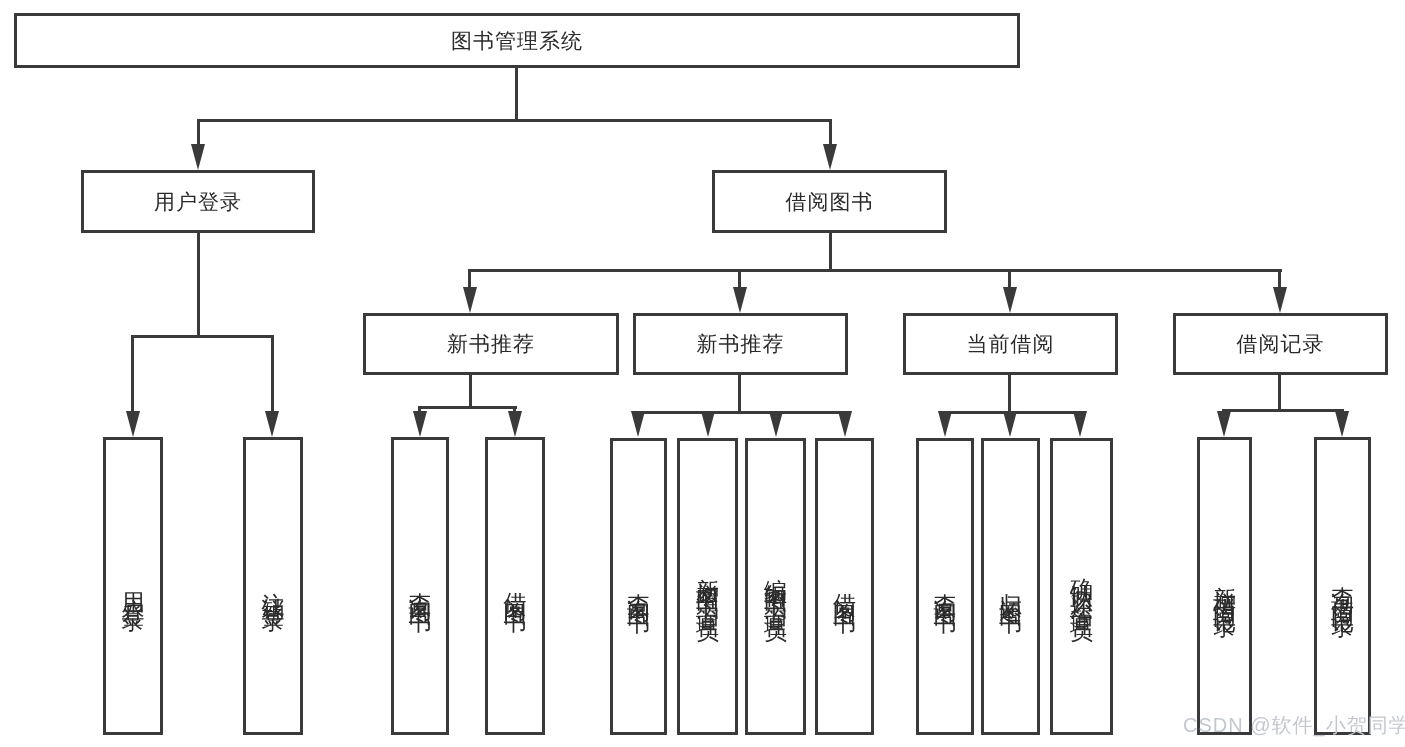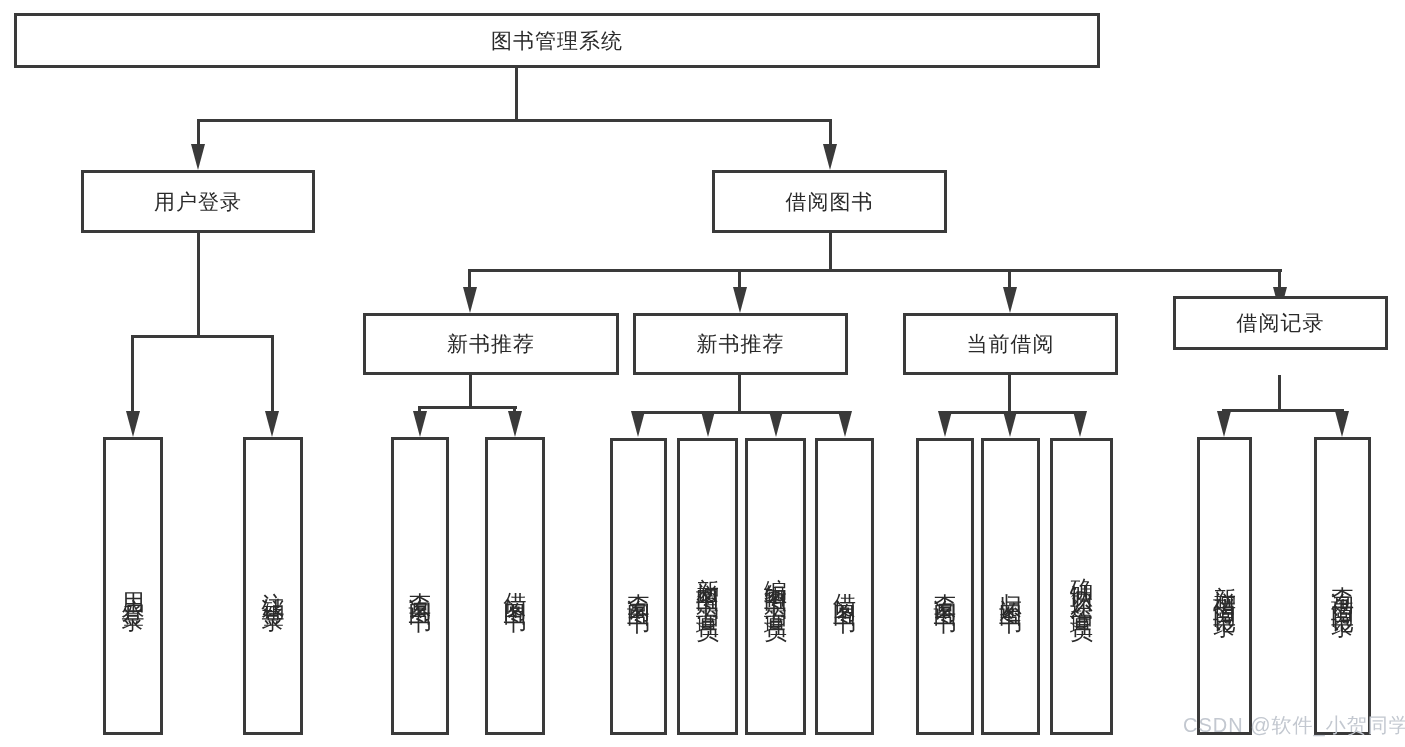--- a/index.html
+++ b/index.html
@@ -43,21 +43,21 @@
     color:#c3c8d0;
     letter-spacing:1px;
     white-space:nowrap;
   }
 </style>
 </head>
 <body>
 
 <div id="canvas">
 
-  <div class="box hbox" style="left:14px; top:13px; width:1086px; height:55px;align-items:center;">
+  <div class="box hbox" style="left:14px; top:13px; width:1006px; height:55px;align-items:center;">
     <span>图书管理系统</span>
   </div>
 
   <div class="line" style="left:515px; top:66px; width:3px; height:56px;"></div>
   <div class="line" style="left:197px; top:119px; width:634px; height:3px;"></div>
   <div class="line" style="left:197px; top:119px; width:3px; height:28px;"></div>
   <div class="arrow" style="left:191px; top:144px;"></div>
   <div class="line" style="left:829px; top:119px; width:3px; height:28px;"></div>
   <div class="arrow" style="left:823px; top:144px;"></div>
 
@@ -88,21 +88,21 @@
 
   <div class="box hbox" style="left:363px; top:313px; width:256px; height:62px;">
     <span>新书推荐</span>
   </div>
   <div class="box hbox" style="left:633px; top:313px; width:215px; height:62px;">
     <span>新书推荐</span>
   </div>
   <div class="box hbox" style="left:903px; top:313px; width:215px; height:62px;">
     <span>当前借阅</span>
   </div>
-  <div class="box hbox" style="left:1173px; top:296px; width:215px; height:54px;">
+  <div class="box hbox" style="left:1173px; top:313px; width:215px; height:62px;">
     <span>借阅记录</span>
   </div>
 
   <div class="line" style="left:469px; top:375px; width:3px; height:34px;"></div>
   <div class="line" style="left:419px; top:406px; width:98px; height:3px;"></div>
   <div class="line" style="left:418px; top:406px; width:3px; height:8px;"></div>
   <div class="arrow" style="left:413px; top:411px;"></div>
   <div class="line" style="left:513px; top:406px; width:3px; height:8px;"></div>
   <div class="arrow" style="left:508px; top:411px;"></div>
 

